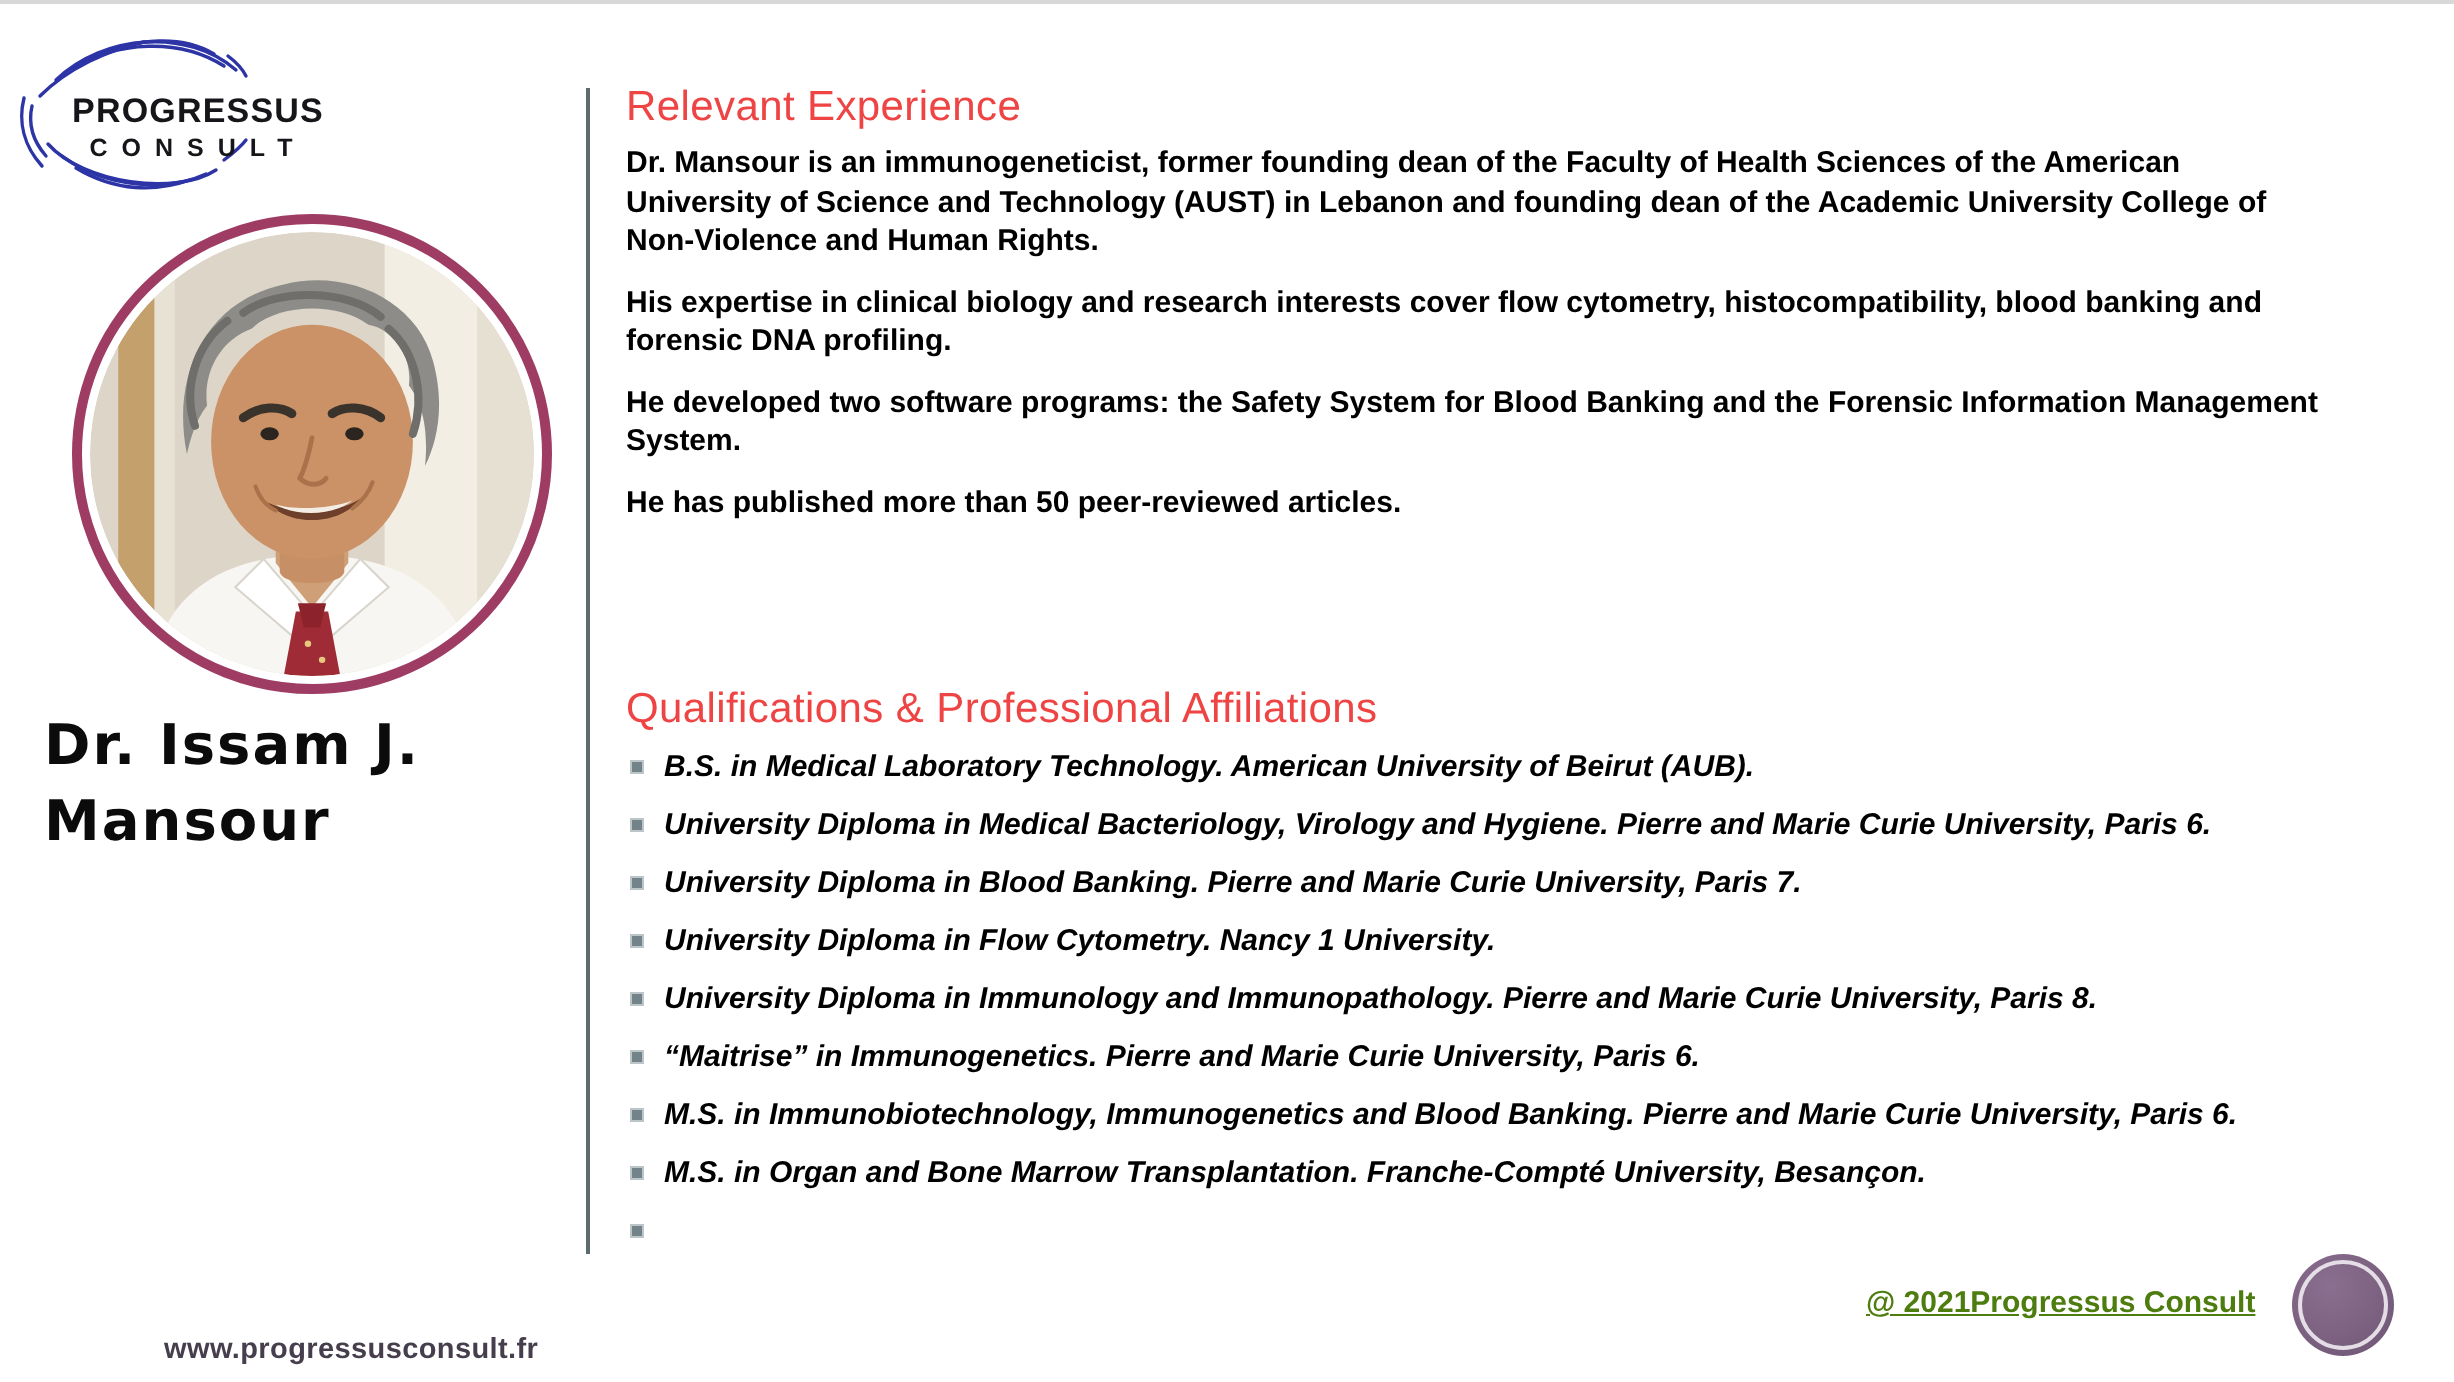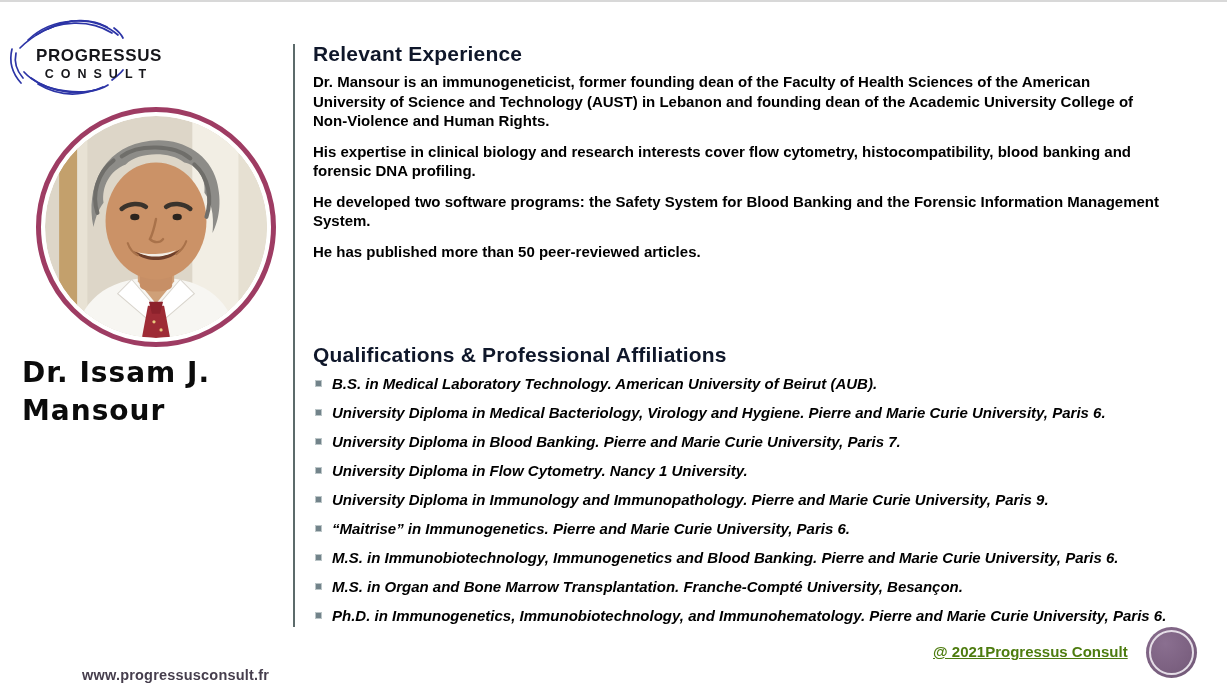--- a/index.html
+++ b/index.html
@@ -28,21 +28,21 @@
   .person-name {
     position:absolute; left:22px; top:352px; width:268px; text-align:left;
     font-family:"DejaVu Sans", sans-serif; font-weight:700; color:#0b0b0b;
     font-size:28px; line-height:38px; letter-spacing:1px;
   }
 
   
   .divider { position:absolute; left:293px; top:42px; width:2px; height:583px; background:#5c6b6b; }
 
   
-  .section-title { font-size:21px; font-weight:700; color:#0f172a; margin-bottom:6px; letter-spacing:0.2px; }
+  .section-title { font-size:21px; font-weight:400; color:#ef4444; margin-bottom:6px; letter-spacing:0.2px; }
   .experience { position:absolute; left:313px; top:40px; width:848px; }
   .experience p { font-size:15px; font-weight:700; color:#000; line-height:19.5px; margin-bottom:11px; }
 
   .qualifications { position:absolute; left:313px; top:341px; width:856px; }
   .qualifications ul { list-style:none; margin-top:7px; }
   .qualifications li {
     position:relative; padding-left:19px; font-size:15px; font-weight:700; color:#000;
     line-height:19.5px; margin-bottom:9.5px;font-style:italic;
   }
   .bullet {
@@ -160,25 +160,25 @@
     <p>He has published more than 50 peer-reviewed articles.</p>
   </div>
 
   <div class="qualifications">
     <div class="section-title">Qualifications &amp; Professional Affiliations</div>
     <ul>
       <li><span class="bullet"></span><span>B.S. in Medical Laboratory Technology. American University of Beirut (AUB).</span></li>
       <li><span class="bullet"></span><span>University Diploma in Medical Bacteriology, Virology and Hygiene. Pierre and Marie Curie University, Paris 6.</span></li>
       <li><span class="bullet"></span><span>University Diploma in Blood Banking. Pierre and Marie Curie University, Paris 7.</span></li>
       <li><span class="bullet"></span><span>University Diploma in Flow Cytometry. Nancy 1 University.</span></li>
-      <li><span class="bullet"></span><span>University Diploma in Immunology and Immunopathology. Pierre and Marie Curie University, Paris 9.</span></li>
+      <li><span class="bullet"></span><span>University Diploma in Immunology and Immunopathology. Pierre and Marie Curie University, Paris 8.</span></li>
       <li><span class="bullet"></span><span>“Maitrise” in Immunogenetics. Pierre and Marie Curie University, Paris 6.</span></li>
       <li><span class="bullet"></span><span>M.S. in Immunobiotechnology, Immunogenetics and Blood Banking. Pierre and Marie Curie University, Paris 6.</span></li>
       <li><span class="bullet"></span><span>M.S. in Organ and Bone Marrow Transplantation. Franche-Compté University, Besançon.</span></li>
-      <li><span class="bullet"></span><span>Ph.D. in Immunogenetics, Immunobiotechnology, and Immunohematology. Pierre and Marie Curie University, Paris 6.</span></li>
+      <li><span class="bullet"></span></li>
     </ul>
   </div>
 
   <div class="copyright">@ 2021Progressus Consult</div>
   <div class="stamp">
     <div class="stamp-ring"></div>
   </div>
   <a class="website" href="#">www.progressusconsult.fr</a>
 
 </div>

